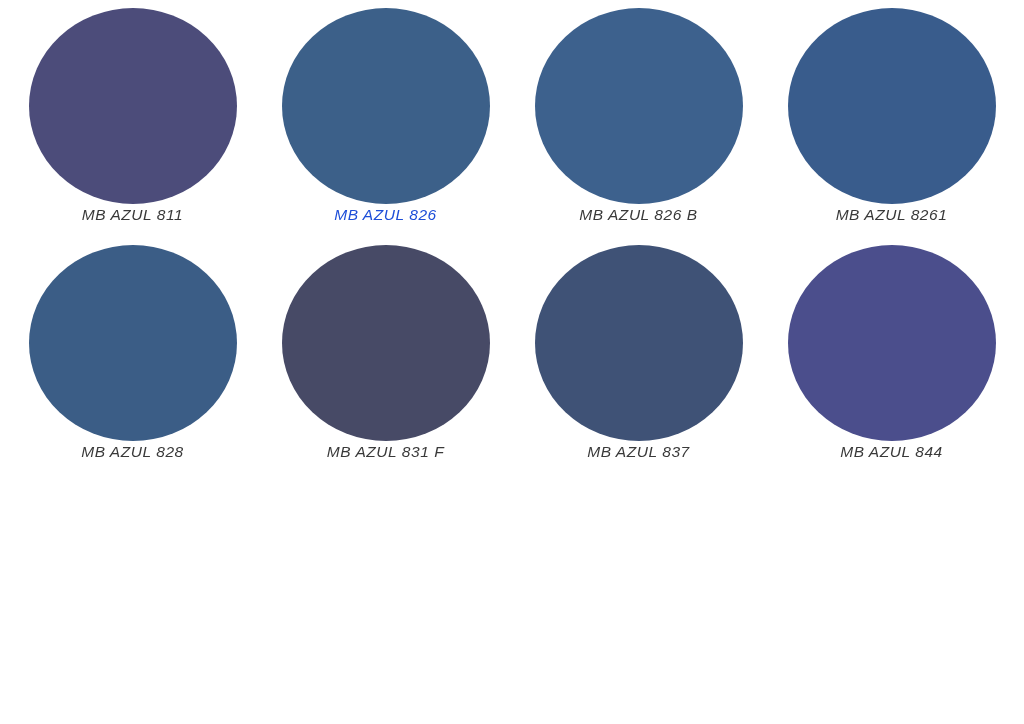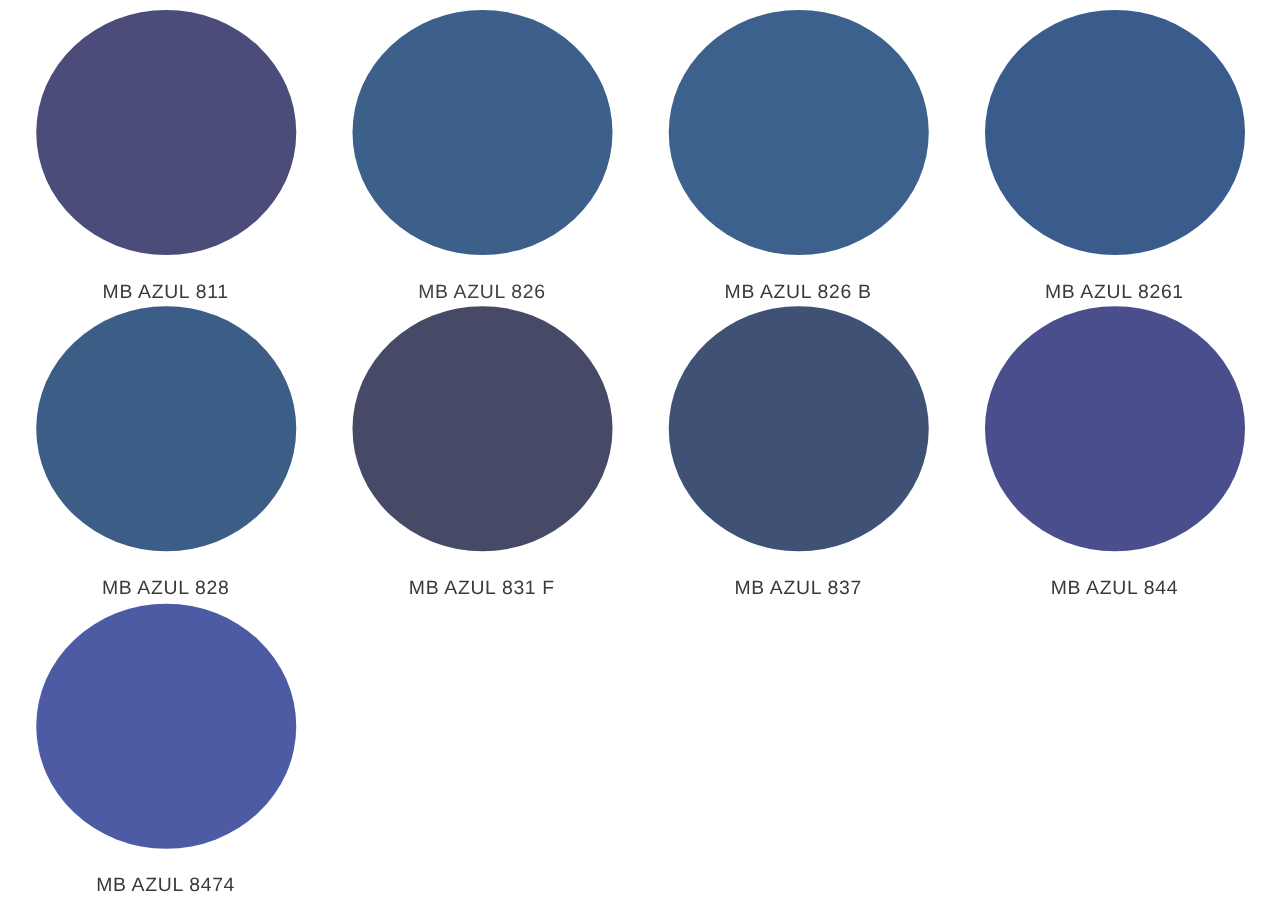--- a/index.html
+++ b/index.html
@@ -31,44 +31,45 @@
     justify-content: flex-start;
   }
   .swatch-disc {
     width: 208px;
     height: 196px;
     border-radius: 50%;
     flex: none;
     background: #cccccc;
   }
   .swatch-label {
-    margin-top: 22px;
+    margin-top: 3px;
     font-family: "Liberation Sans", sans-serif;
     font-size: 15.5px;
     font-weight: 400;
     letter-spacing: 0.55px;
     color: #393939;
     white-space: nowrap;
     text-align: right;
     line-height: 1;
+    font-style: italic;
   }
 </style>
 </head>
 <body style="background: rgb(255, 255, 255);">
 
 <div class="swatch-sheet">
 
   <div class="swatch-cell">
     <div class="swatch-disc" style="background: rgb(76, 76, 122);"></div>
     <div class="swatch-label" style="color: rgb(57, 57, 57);">MB AZUL 811</div>
   </div>
 
   <div class="swatch-cell">
     <div class="swatch-disc" style="background: rgb(60, 96, 137);"></div>
-    <div class="swatch-label" style="color: #404040;">MB AZUL 826</div>
+    <div class="swatch-label" style="color: #1d4ed8;">MB AZUL 826</div>
   </div>
 
   <div class="swatch-cell">
     <div class="swatch-disc" style="background: rgb(61, 97, 141);"></div>
     <div class="swatch-label" style="color: rgb(57, 57, 57);">MB AZUL 826 B</div>
   </div>
 
   <div class="swatch-cell">
     <div class="swatch-disc" style="background: rgb(57, 92, 140);"></div>
     <div class="swatch-label" style="color: rgb(57, 57, 57);">MB AZUL 8261</div>
@@ -90,18 +91,14 @@
     <div class="swatch-disc" style="background: rgb(63, 82, 118);"></div>
     <div class="swatch-label" style="color: rgb(57, 57, 57);">MB AZUL 837</div>
   </div>
 
   <div class="swatch-cell">
     <div class="swatch-disc" style="background: rgb(75, 78, 140);"></div>
     <div class="swatch-label" style="color: rgb(57, 57, 57);">MB AZUL 844</div>
   </div>
 
 
-  <div class="swatch-cell">
-    <div class="swatch-disc" style="background: rgb(77, 90, 164);"></div>
-    <div class="swatch-label" style="color: rgb(57, 57, 57);">MB AZUL 8474</div>
-  </div>
 
 </div>
 
 </body></html>

